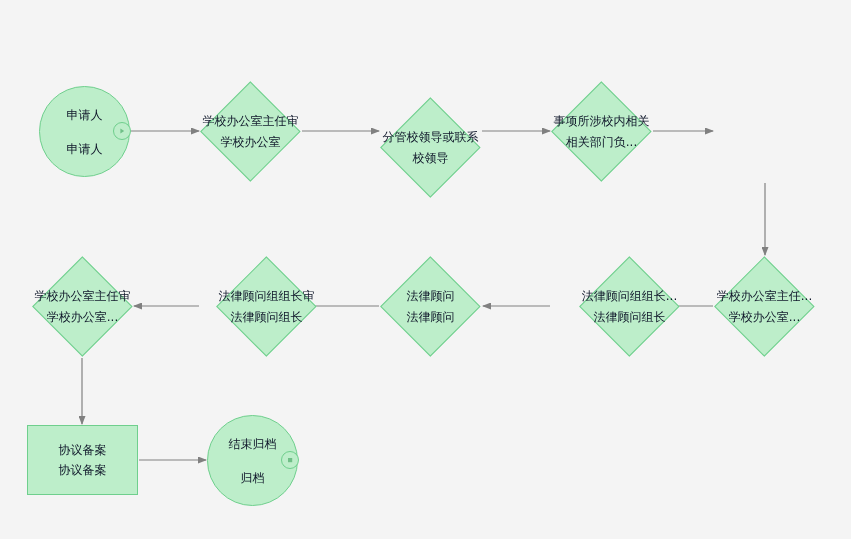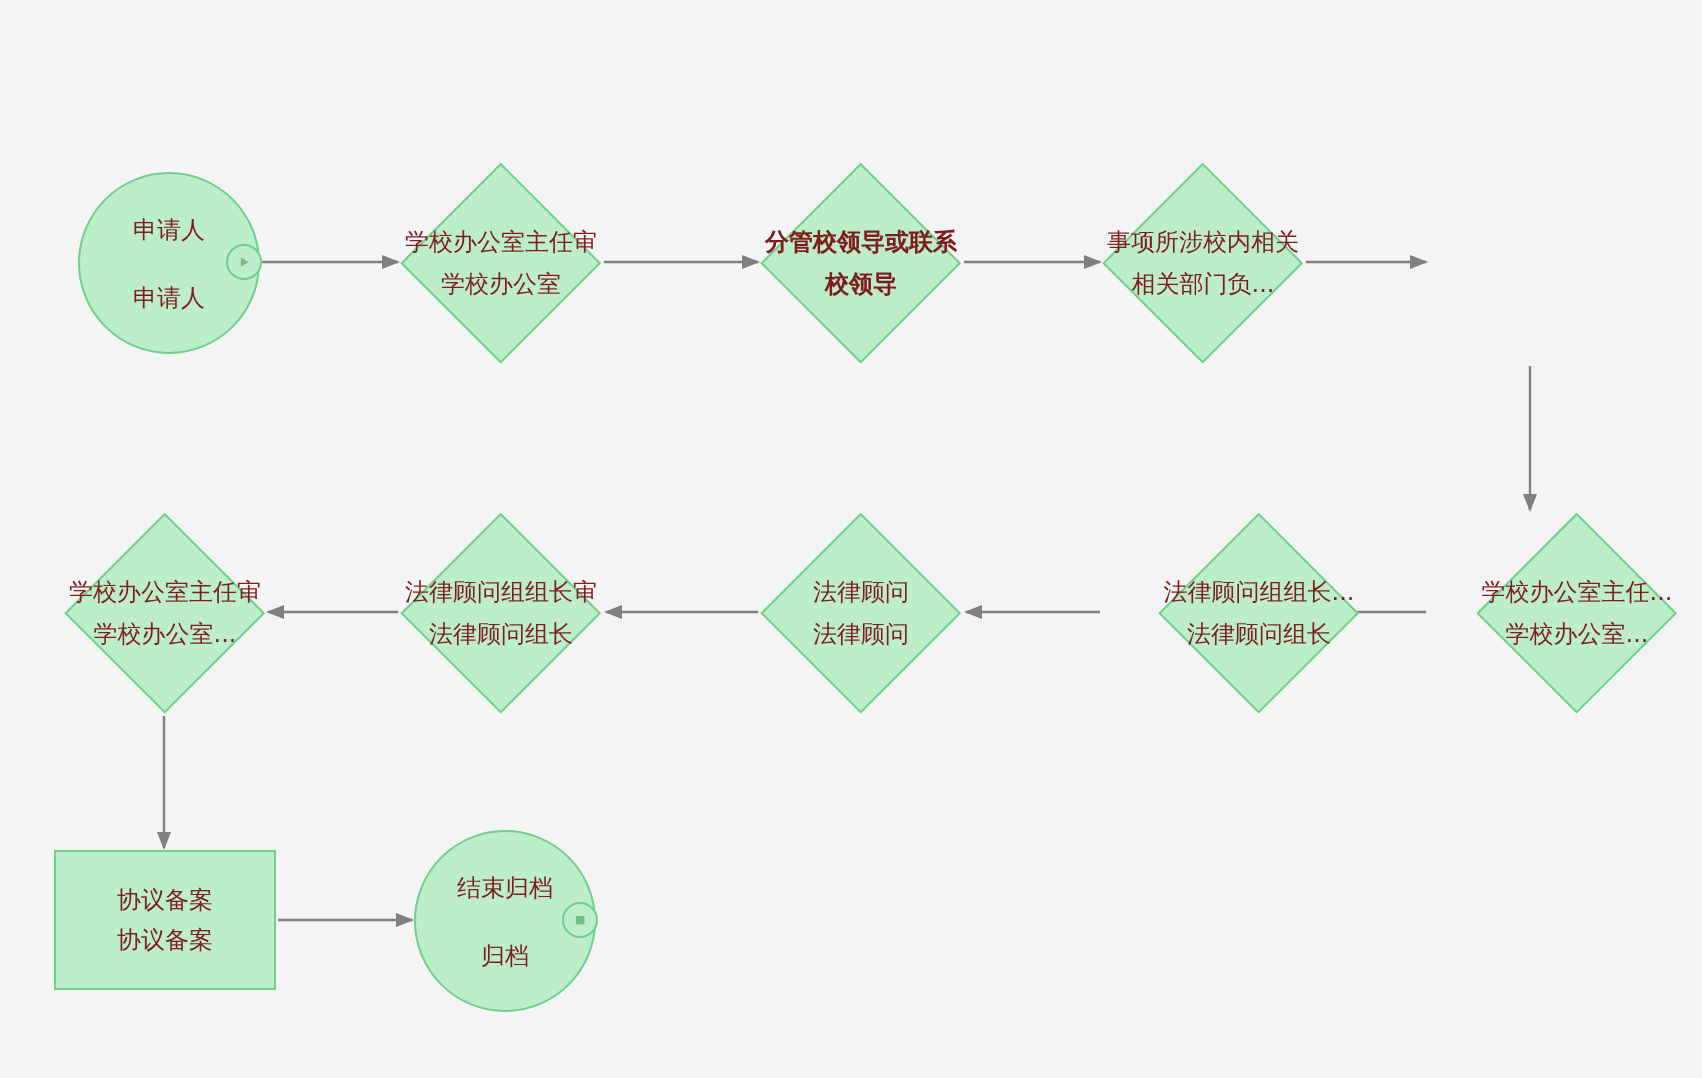--- a/index.html
+++ b/index.html
@@ -75,21 +75,21 @@
     width: 100%;
     height: 100%;
     display: flex;
     flex-direction: column;
     align-items: center;
     justify-content: center;
     pointer-events: none;
   }
   .label-title,
   .label-sub {
-    color: #7f1d1d;
+    color: #0f172a;
     font-size: 12px;
     line-height: 16px;
     white-space: nowrap;
     text-align: left;
   }
   .diamond .label-title { margin-bottom: 5px; }
   .diamond .label-sub { }
   .circle .label-title { margin-bottom: 18px; }
   .rect .label-title { margin-bottom: 4px; }
 
@@ -151,38 +151,38 @@
   </div>
 
   <div class="node diamond" style="left:200px; top:81px; width:101px; height:101px;">
     <div class="shape"></div>
     <div class="labels">
       <div class="label-title">学校办公室主任审</div>
       <div class="label-sub">学校办公室</div>
     </div>
   </div>
 
-  <div class="node diamond" style="left:380px; top:81px; width:101px; height:101px;font-weight:bold;">
+  <div class="node diamond" style="left:380px; top:97px; width:101px; height:101px;">
     <div class="shape"></div>
     <div class="labels">
       <div class="label-title">分管校领导或联系</div>
       <div class="label-sub">校领导</div>
     </div>
   </div>
 
   <div class="node diamond" style="left:551px; top:81px; width:101px; height:101px;">
     <div class="shape"></div>
     <div class="labels">
       <div class="label-title">事项所涉校内相关</div>
       <div class="label-sub">相关部门负...</div>
     </div>
   </div>
 
 
-  <div class="node diamond" style="left:714px; top:256px; width:101px; height:101px;margin-left:24px;">
+  <div class="node diamond" style="left:714px; top:256px; width:101px; height:101px;">
     <div class="shape"></div>
     <div class="labels">
       <div class="label-title">学校办公室主任...</div>
       <div class="label-sub">学校办公室...</div>
     </div>
   </div>
 
   <div class="node diamond" style="left:551px; top:256px; width:101px; height:101px;margin-left:28px;">
     <div class="shape"></div>
     <div class="labels">
@@ -192,21 +192,21 @@
   </div>
 
   <div class="node diamond" style="left:380px; top:256px; width:101px; height:101px;">
     <div class="shape"></div>
     <div class="labels">
       <div class="label-title">法律顾问</div>
       <div class="label-sub">法律顾问</div>
     </div>
   </div>
 
-  <div class="node diamond" style="left:200px; top:256px; width:101px; height:101px;font-family:Liberation Serif, serif;">
+  <div class="node diamond" style="left:216px; top:256px; width:101px; height:101px;font-family:Liberation Serif, serif;">
     <div class="shape"></div>
     <div class="labels">
       <div class="label-title">法律顾问组组长审</div>
       <div class="label-sub">法律顾问组长</div>
     </div>
   </div>
 
   <div class="node diamond" style="left:32px; top:256px; width:101px; height:101px;">
     <div class="shape"></div>
     <div class="labels">

